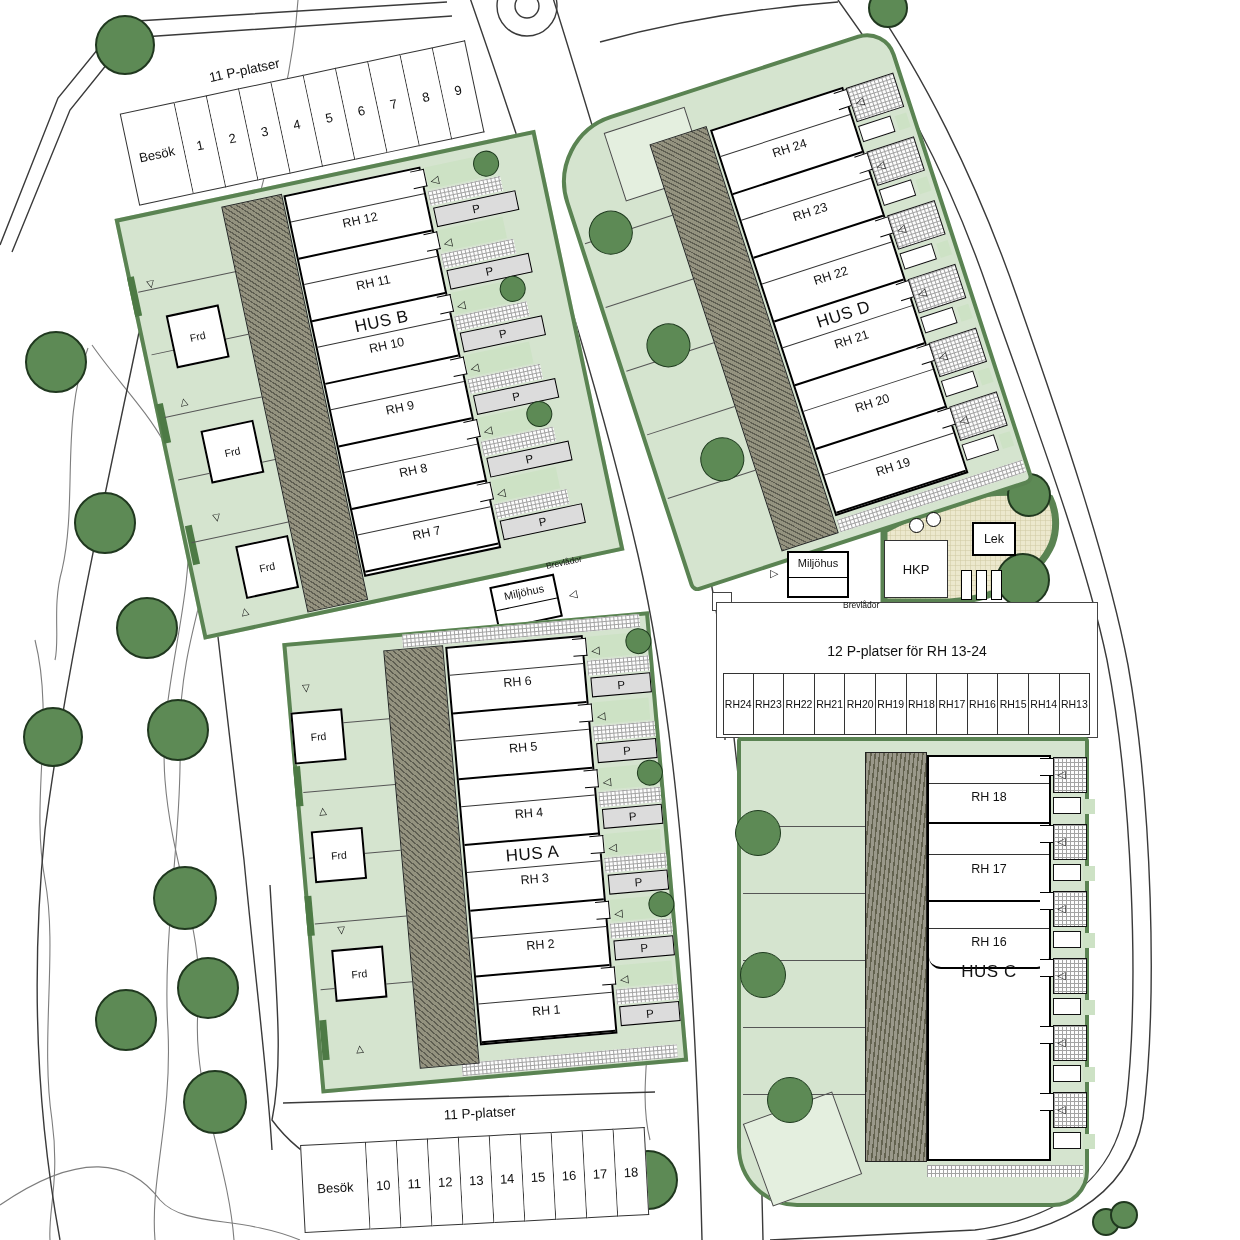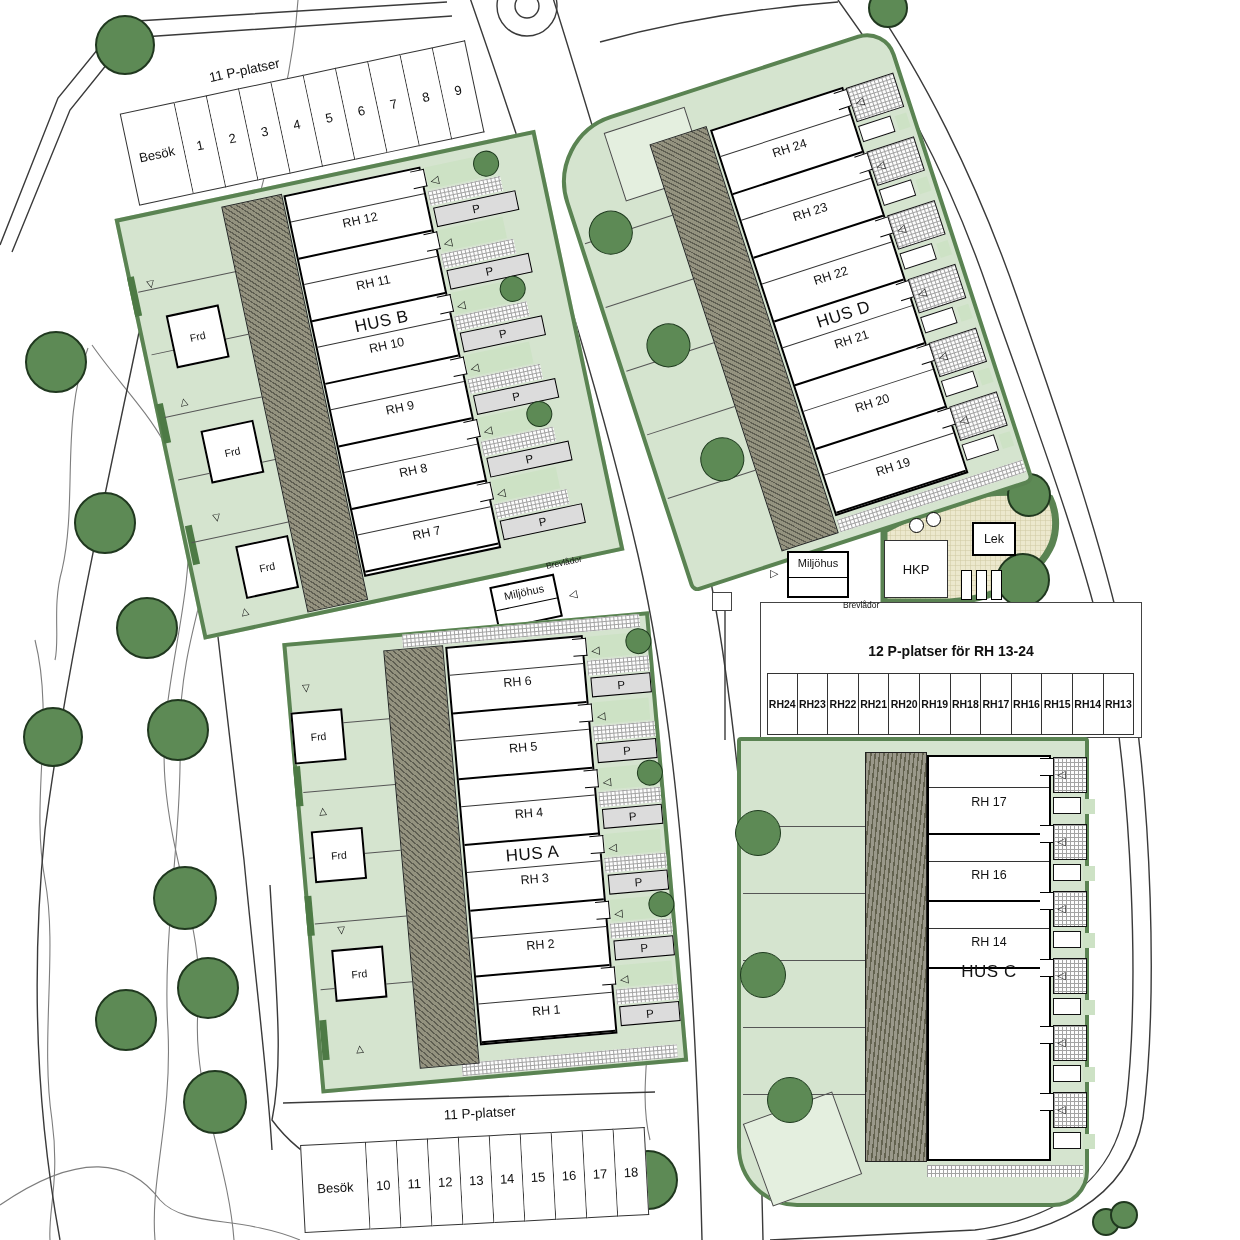--- a/index.html
+++ b/index.html
@@ -441,21 +441,21 @@
 <div class="plainbox" style="left:884px;top:540px;width:64px;height:58px;z-index:3;">HKP</div>
 <div class="lekbox" style="left:972px;top:522px;width:44px;height:34px;z-index:3;">Lek</div>
 <div class="bench" style="left:961px;top:570px;z-index:3;"></div>
 <div class="bench" style="left:976px;top:570px;z-index:3;"></div>
 <div class="bench" style="left:991px;top:570px;z-index:3;"></div>
 <div class="dot" style="left:909px;top:518px;z-index:3;"></div>
 <div class="dot" style="left:926px;top:512px;z-index:3;"></div>
 <div class="smalltext" style="left:843px;top:600px;z-index:3;">Brevlådor</div>
 <div class="sq" style="left:712px;top:592px;width:20px;height:19px;"></div>
 
-<div class="elot" style="left:760px;top:602px;width:382px;height:136px;font-weight:bold;">
+<div class="elot" style="left:716px;top:602px;width:382px;height:136px;">
   <div class="ptitle" style="left:20px;top:40px;width:340px;font-size:14px;">12 P-platser för RH 13-24</div>
   <div class="stalls" style="left:6px;top:70px;height:62px;">
     <div class="stall small first" style="width:30.6px;">RH24</div>
     <div class="stall small" style="width:30.6px;">RH23</div>
     <div class="stall small" style="width:30.6px;">RH22</div>
     <div class="stall small" style="width:30.6px;">RH21</div>
     <div class="stall small" style="width:30.6px;">RH20</div>
     <div class="stall small" style="width:30.6px;">RH19</div>
     <div class="stall small" style="width:30.6px;">RH18</div>
     <div class="stall small" style="width:30.6px;">RH17</div>
@@ -473,28 +473,28 @@
   <div class="ext" style="left:6px;top:89px;width:122px;"></div>
   <div class="ext" style="left:6px;top:156px;width:122px;"></div>
   <div class="ext" style="left:6px;top:223px;width:122px;"></div>
   <div class="ext" style="left:6px;top:290px;width:122px;"></div>
   <div class="ext" style="left:6px;top:357px;width:122px;"></div>
   <span class="tree" style="left:-2px;top:73px;width:46px;height:46px;"></span>
   <span class="tree" style="left:3px;top:215px;width:46px;height:46px;"></span>
   <span class="tree" style="left:30px;top:340px;width:46px;height:46px;"></span>
   <div class="hatch hatch-v" style="left:128px;top:15px;width:62px;height:410px;"></div>
   <div class="building" style="left:190px;top:18px;width:124px;height:406px;">
+    <div class="unit" style="height:67px;">
+        <span class="lbl">RH 18</span>
+      </div>
     <div class="unit" style="height:78px;">
         <span class="lbl">RH 17</span>
       </div>
-    <div class="unit" style="height:67px;">
+    <div class="unit" style="height:67px;border-radius:12px;">
         <span class="lbl">RH 16</span>
-      </div>
-    <div class="unit" style="height:67px;">
-        <span class="lbl">RH 14</span>
       </div>
     <div class="hus-label" style="top:205px;">HUS C</div>
   </div>
   <div class="sides" style="left:316px;top:18px;width:56px;">
     <div class="srow" style="height:67px;">
         <span class="door"></span>
         <div class="patio checker" style="width:34px;">
           <span class="tri" style="left:3px;top:6px;"></span>
         </div>
         <span class="trid" style="left:7px;top:41px;"></span>

